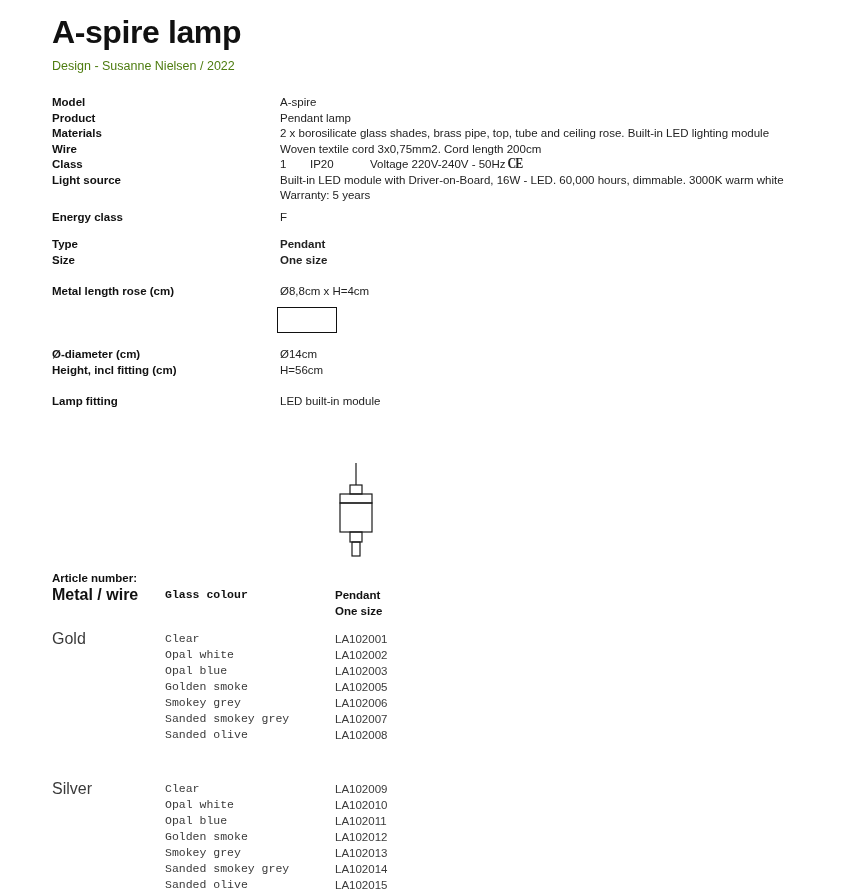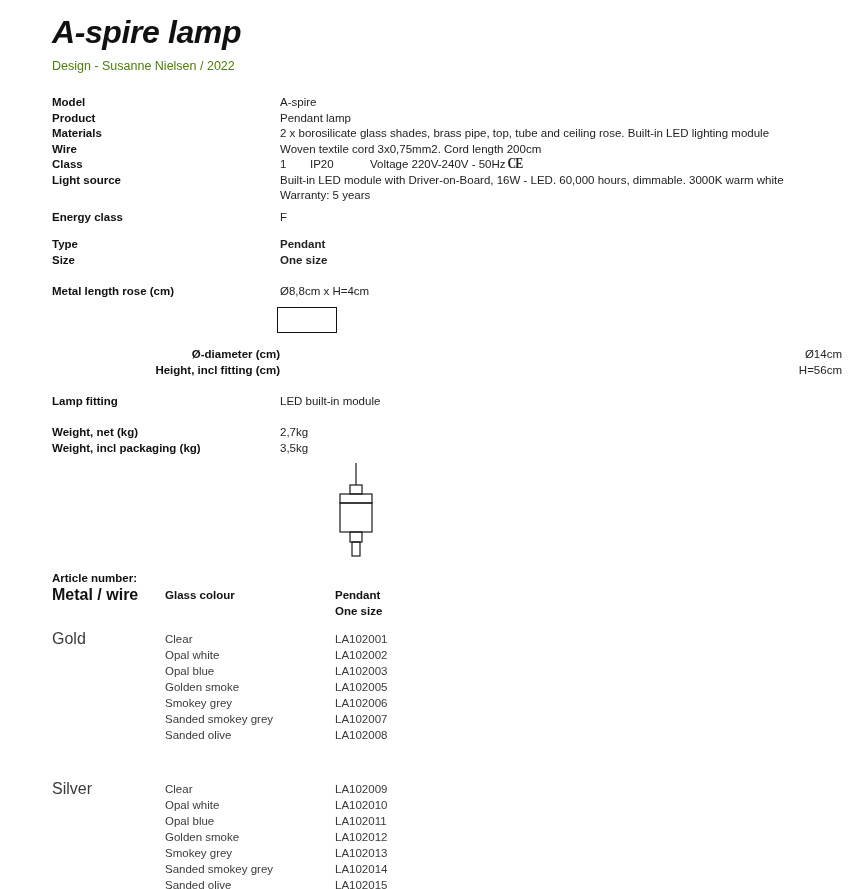--- a/index.html
+++ b/index.html
@@ -22,21 +22,20 @@
     padding: 0;
   }
   .title {
     position: absolute;
     left: 52px;
     top: 14px;
     font-size: 32px;
     font-weight: bold;
     letter-spacing: -0.4px;
     color: #111;
-    font-style: italic;
   }
   .subtitle {
     position: absolute;
     left: 52px;
     top: 59px;
     font-size: 12.5px;
     color: #4d7c0f;
     font-weight: normal;
   }
 
@@ -126,20 +125,21 @@
     width: 113px;
     flex: 0 0 113px;
     font-size: 16px;
     color: #3a3a3a;
   }
   .col-glass {
     width: 170px;
     flex: 0 0 170px;
     font-size: 11.5px;
     color: #3a3a3a;
+    font-family: Liberation Mono, monospace;
   }
   .col-code {
     width: 160px;
     flex: 0 0 160px;
     font-size: 11.5px;
     color: #3a3a3a;
   }
   .col-metal.hd, .col-glass.hd, .col-code.hd {
     font-weight: bold;
     color: #111;
@@ -205,48 +205,38 @@
 
   <div class="spec-block" style="top:284px;">
     <div class="row">
       <div class="lbl">Metal length rose (cm)</div>
       <div class="val">Ø8,8cm x H=4cm</div>
     </div>
   </div>
 
   <div class="swatch"></div>
 
-  <div class="spec-block" style="top:347px;text-align:right;">
+  <div class="spec-block" style="top:347px;">
     <div class="row">
       <div class="lbl">Ø-diameter (cm)</div>
       <div class="val">Ø14cm</div>
     </div>
     <div class="row">
       <div class="lbl">Height, incl fitting (cm)</div>
       <div class="val">H=56cm</div>
     </div>
   </div>
 
   <div class="spec-block" style="top:394px;">
     <div class="row">
       <div class="lbl">Lamp fitting</div>
       <div class="val">LED built-in module</div>
     </div>
   </div>
 
-  <div class="spec-block" style="top:425px;">
-    <div class="row">
-      <div class="lbl">Weight, net (kg)</div>
-      <div class="val">2,7kg</div>
-    </div>
-    <div class="row">
-      <div class="lbl">Weight, incl packaging (kg)</div>
-      <div class="val">3,5kg</div>
-    </div>
-  </div>
 
   <div class="lamp">
     <svg width="56" height="102" viewBox="0 0 56 102" xmlns="http://www.w3.org/2000/svg">
       <line x1="23" y1="0" x2="23" y2="22" stroke="#1a1a1a" stroke-width="1.2"></line>
       <rect x="17" y="22" width="12" height="9" fill="none" stroke="#1a1a1a" stroke-width="1.2"></rect>
       <rect x="7" y="31" width="32" height="9" fill="none" stroke="#1a1a1a" stroke-width="1.2"></rect>
       <rect x="7" y="40" width="32" height="29" fill="none" stroke="#1a1a1a" stroke-width="1.2"></rect>
       <rect x="17" y="69" width="12" height="10" fill="none" stroke="#1a1a1a" stroke-width="1.2"></rect>
       <rect x="19" y="79" width="8" height="14" fill="none" stroke="#1a1a1a" stroke-width="1.2"></rect>
     </svg>

